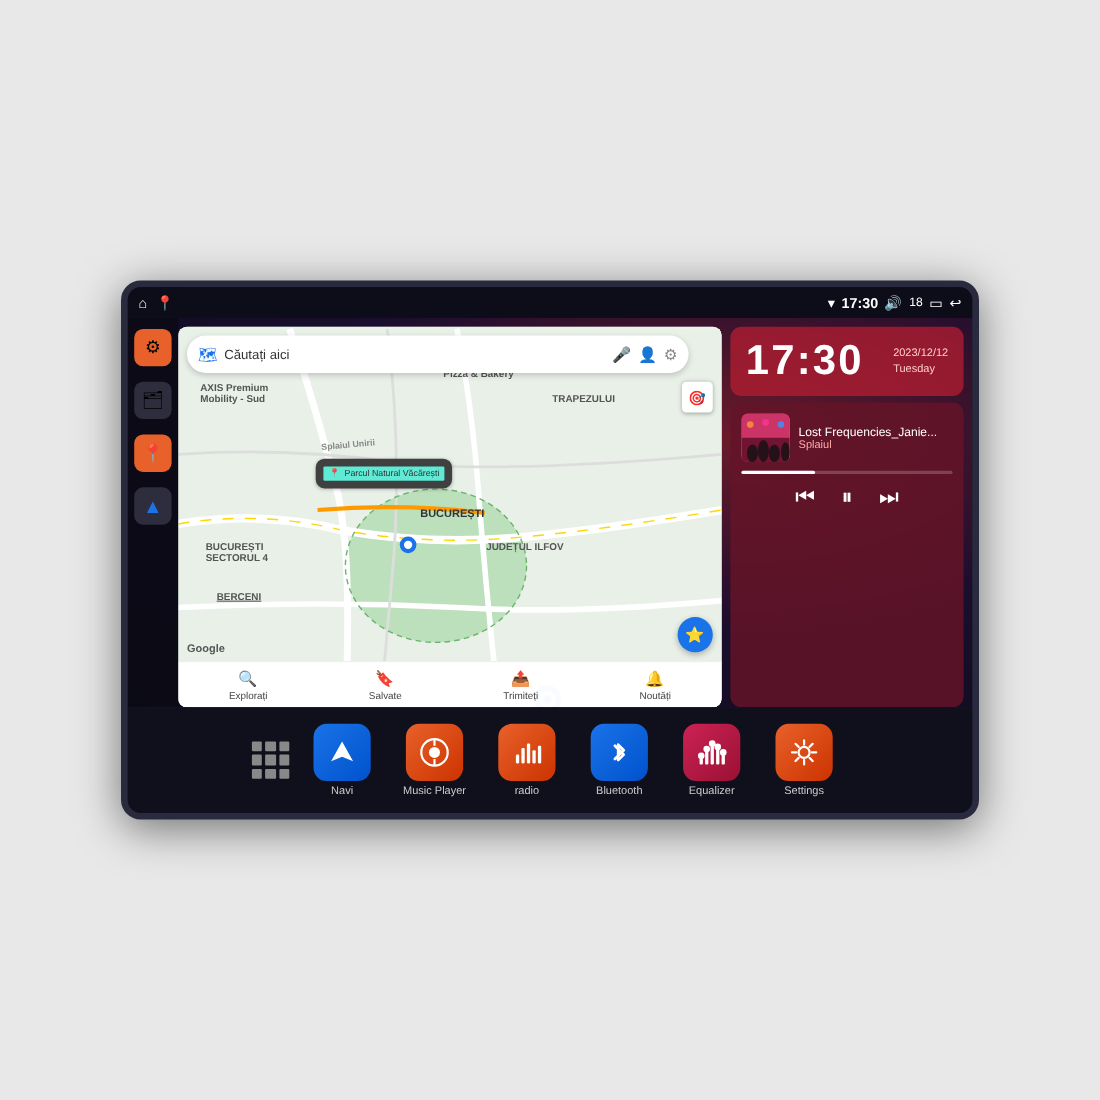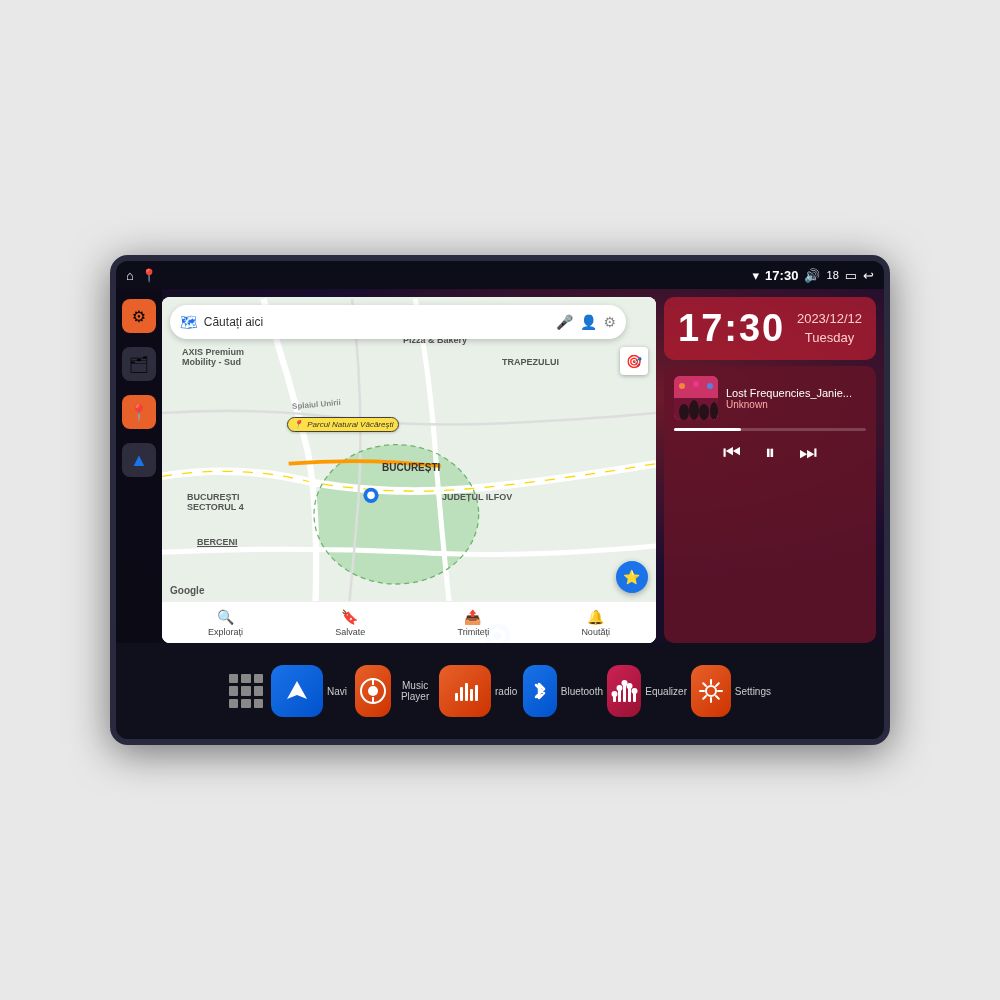--- a/index.html
+++ b/index.html
@@ -210,23 +210,23 @@
     }
 
     .clock-time {
       font-size: 38px;
       font-weight: bold;
       color: #fff;
       letter-spacing: 2px;
     }
 
     .clock-date {
-      text-align: center;
+      text-align: left;
       color: #ffcccc;
-      font-size: 13px;
+      font-size: 10px;
       line-height: 1.4;
     }
 
     
     .music-widget {
       background: rgba(100,20,40,0.85);
       border-radius: 10px;
       padding: 10px 10px 8px;
       flex: 1;
     }
@@ -314,21 +314,21 @@
     }
 
     .app-grid {
       display: flex;
       align-items: center;
       gap: 4px;
     }
 
     .app-item {
       display: flex;
-      flex-direction: row;
+      flex-direction: column;
       align-items: center;
       gap: 4px;
       cursor: pointer;
       width: 80px;
     }
 
     .app-icon-wrap {
       width: 52px;
       height: 52px;
       border-radius: 12px;
@@ -372,29 +372,28 @@
     .map-label {
       position: absolute;
       font-size: 9px;
       font-weight: bold;
       color: #555;
       pointer-events: none;
     }
 
     .place-marker {
       position: absolute;
-      background: #fde047;
-      border: 1px solid #404040;
+      background: #5eead4;
+      border: 7px solid #404040;
       border-radius: 8px;
       padding: 2px 5px;
       font-size: 8px;
       color: #333;
       white-space: nowrap;
       box-shadow: 0 1px 3px rgba(0,0,0,0.2);
-      font-style: italic;
     }
 
     .location-btn {
       position: absolute;
       right: 8px;
       top: 50px;
       width: 28px;
       height: 28px;
       background: #fff;
       border-radius: 4px;
@@ -558,21 +557,21 @@
               <ellipse cx="30" cy="36" rx="5" ry="8" fill="#111" opacity="0.8"></ellipse>
               <ellipse cx="40" cy="35" rx="4" ry="9" fill="#111" opacity="0.8"></ellipse>
 
               <circle cx="8" cy="10" r="3" fill="#ff9933" opacity="0.8"></circle>
               <circle cx="22" cy="8" r="3" fill="#ff3399" opacity="0.8"></circle>
               <circle cx="36" cy="10" r="3" fill="#3399ff" opacity="0.8"></circle>
             </svg>
           </div>
           <div class="track-meta">
             <div class="track-name">Lost Frequencies_Janie...</div>
-            <div class="track-artist">Unknown</div>
+            <div class="track-artist">Splaiul</div>
           </div>
         </div>
         <div class="progress-bar-bg">
           <div class="progress-bar-fill"></div>
         </div>
         <div class="music-controls">
           <button class="ctrl-btn">⏮</button>
           <button class="ctrl-btn">⏸</button>
           <button class="ctrl-btn">⏭</button>
         </div>

